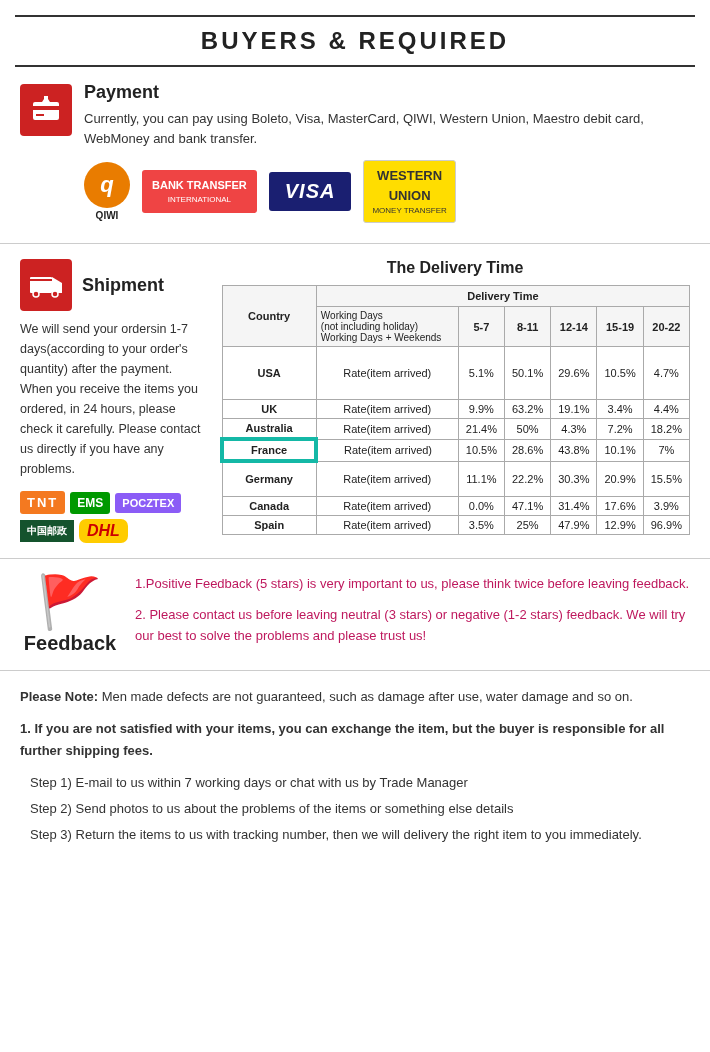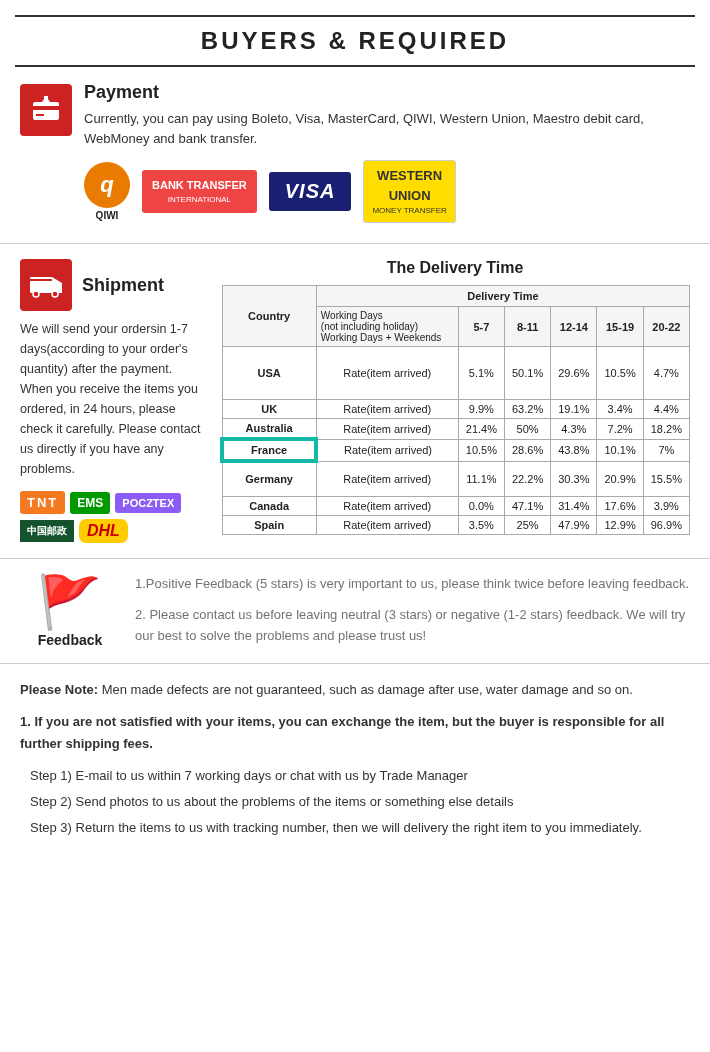--- a/index.html
+++ b/index.html
@@ -172,23 +172,23 @@
       </table>
     </div>
   </div>
 </div>
 
 <div style="padding:15px 20px;border-bottom:1px solid #ccc;">
   <div style="display:flex;gap:15px;align-items:flex-start;">
     <div style="width:100px;flex-shrink:0;display:flex;flex-direction:column;align-items:center;">
 
       <div style="font-size:52px;line-height:1;margin-top:2px;">🚩</div>
-      <div style="font-size:14px;font-weight:bold;margin-top:4px;">Feedback</div>
-    </div>
-    <div style="flex:1;font-size:13px;line-height:1.6;color:#737373;">
+      <div style="font-size:20px;font-weight:bold;margin-top:4px;">Feedback</div>
+    </div>
+    <div style="flex:1;font-size:13px;line-height:1.6;color:#be185d;">
       <p style="margin-bottom:10px;">1.Positive Feedback (5 stars) is very important to us, please think twice before leaving feedback.</p>
       <p>2. Please contact us before leaving neutral (3 stars) or negative  (1-2 stars) feedback. We will try our best to solve the problems and please trust us!</p>
     </div>
   </div>
 </div>
 
 <div style="padding:15px 20px;">
   <div style="font-size:13px;line-height:1.7;color:#333;">
     <p style="margin-bottom:10px;">
       <span style="font-weight:bold;">Please Note:</span><span> Men made defects are not guaranteed, such as damage after use, water damage and so on.</span>

